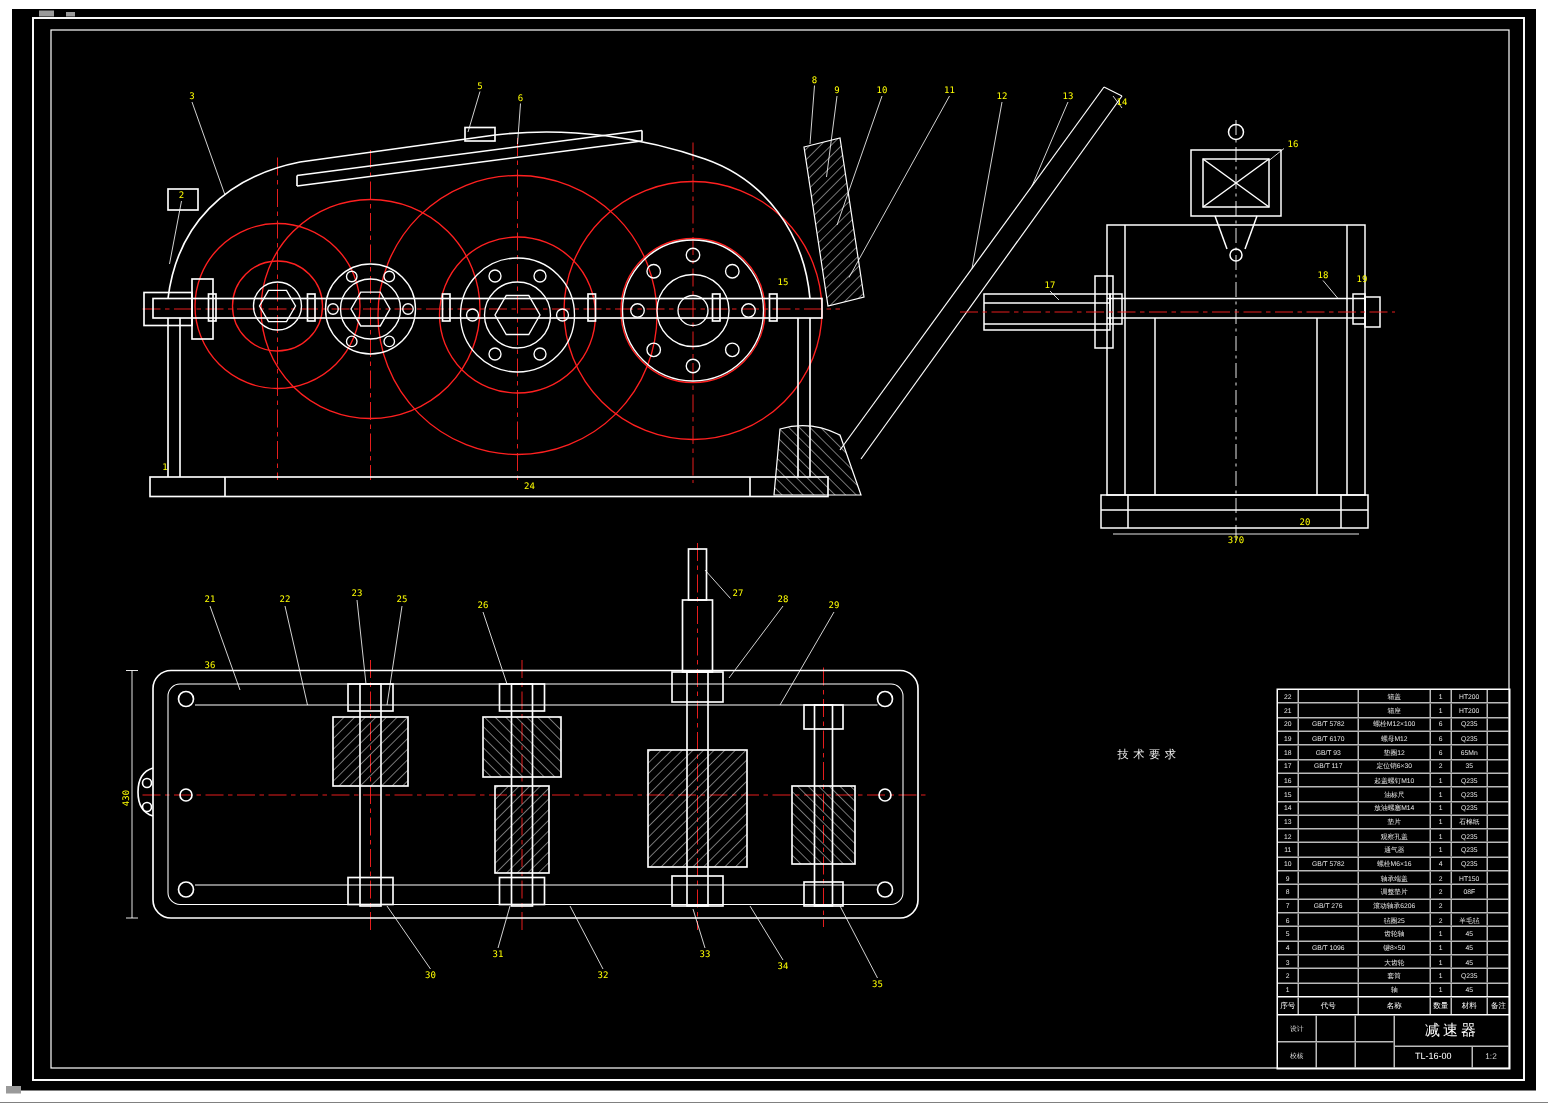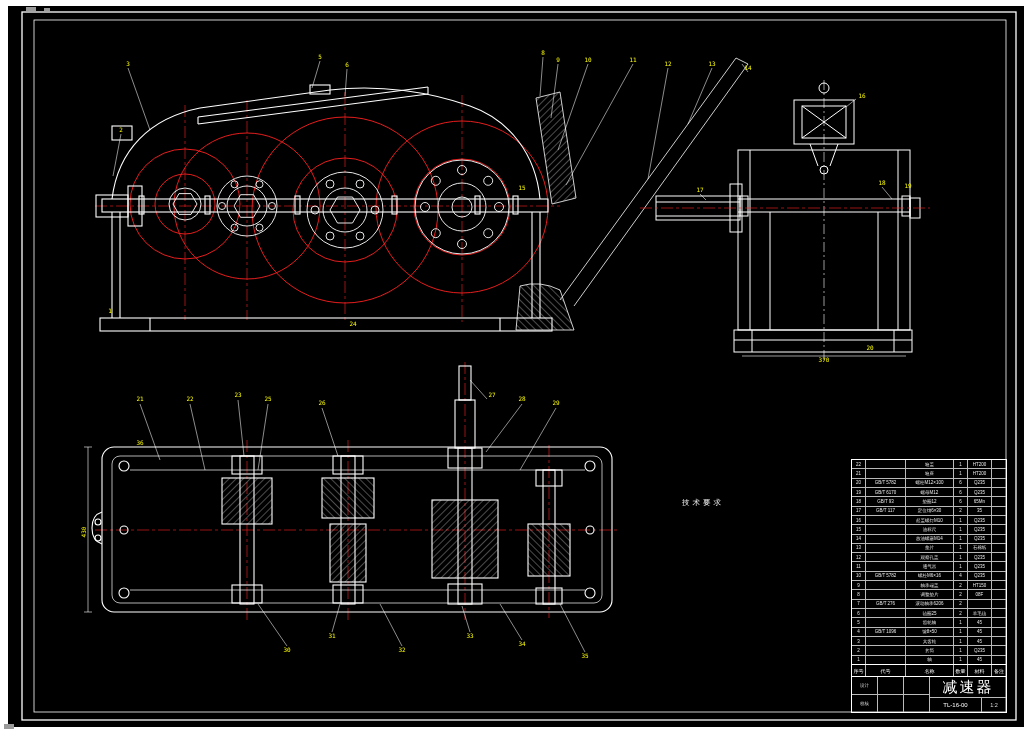--- a/index.html
+++ b/index.html
@@ -7,41 +7,41 @@
        font-family:"Liberation Sans", sans-serif;}
   .canvas{position:absolute;left:8px;top:6px;width:1016px;height:721px;background:#000;}
   svg.drawing{position:absolute;left:0;top:0;width:1032px;height:735px;}
   svg text.dim{fill:#ffff00;font-size:6px;text-anchor:middle;font-family:"DejaVu Sans Mono",monospace;}
 
   
   .mark{position:absolute;background:#9a9a9a;}
 
   
   .tech{position:absolute;left:682px;top:498px;width:168px;color:#e8e8e8;}
-  .tech .t-title{text-align:left;font-size:7.5px;letter-spacing:3px;color:#f0f0f0;margin-bottom:2px;}
+  .tech .t-title{text-align:center;font-size:7.5px;letter-spacing:3px;color:#f0f0f0;margin-bottom:2px;}
   .tech .t-line{font-size:5px;line-height:7.6px;white-space:pre;color:#d8d8d8;}
 
   
   .bom-outline{position:absolute;left:851px;top:459px;width:156px;height:254px;border:1px solid #fff;box-sizing:border-box;}
   .bom-rows{position:absolute;left:852px;top:460px;width:154px;height:204px;display:flex;flex-direction:column;box-sizing:border-box;}
   .bom-row{flex:1;display:flex;border-top:1px solid #b9b9b9;box-sizing:border-box;min-height:0;}
   .bom-row:first-child{border-top:none;}
   .bom-rows .c, .bom-header .hc{border-right:1px solid #b9b9b9;font-size:4.5px;color:#e6e6e6;
       overflow:hidden;white-space:nowrap;display:flex;align-items:center;justify-content:center;box-sizing:border-box;}
   .w-no{width:14px;} .w-code{width:40px;} .w-name{width:48px;} .w-qty{width:14px;} .w-mat{width:24px;} .w-note{flex:1;border-right:none !important;}
   .bom-header{position:absolute;left:852px;top:664px;width:154px;height:12px;display:flex;border-top:1px solid #fff;box-sizing:border-box;}
   .bom-header .hc{font-size:5px;color:#fff;}
   .tb{position:absolute;left:852px;top:676px;width:154px;height:36px;border-top:1px solid #fff;display:flex;box-sizing:border-box;}
   .tb-left{width:78px;display:flex;flex-direction:column;border-right:1px solid #bbb;box-sizing:border-box;}
   .tb-lrow{flex:1;display:flex;border-top:1px solid #bbb;box-sizing:border-box;}
   .tb-lrow:first-child{border-top:none;}
   .tb-lrow span{flex:1;border-right:1px solid #bbb;font-size:4.5px;color:#ddd;display:flex;align-items:center;justify-content:center;box-sizing:border-box;}
   .tb-lrow span:last-child{border-right:none;}
   .tb-right{flex:1;display:flex;flex-direction:column;}
-  .tb-name{flex:1;display:flex;align-items:center;justify-content:center;font-size:15px;color:#fff;letter-spacing:2px;}
+  .tb-name{flex:1;display:flex;align-items:center;justify-content:center;font-size:10px;color:#fff;letter-spacing:2px;}
   .tb-bottom{height:15px;display:flex;border-top:1px solid #bbb;box-sizing:border-box;}
   .tb-no{flex:1;display:flex;align-items:center;justify-content:center;font-size:6px;color:#fff;border-right:1px solid #bbb;box-sizing:border-box;}
   .tb-scale{width:24px;display:flex;align-items:center;justify-content:center;font-size:5.5px;color:#ddd;}
 </style>
 </head>
 <body>
 
 <div class="canvas"></div>
 <div class="mark" style="left:26px;top:7px;width:10px;height:4px;"></div>
 <div class="mark" style="left:44px;top:8px;width:6px;height:3px;"></div>

